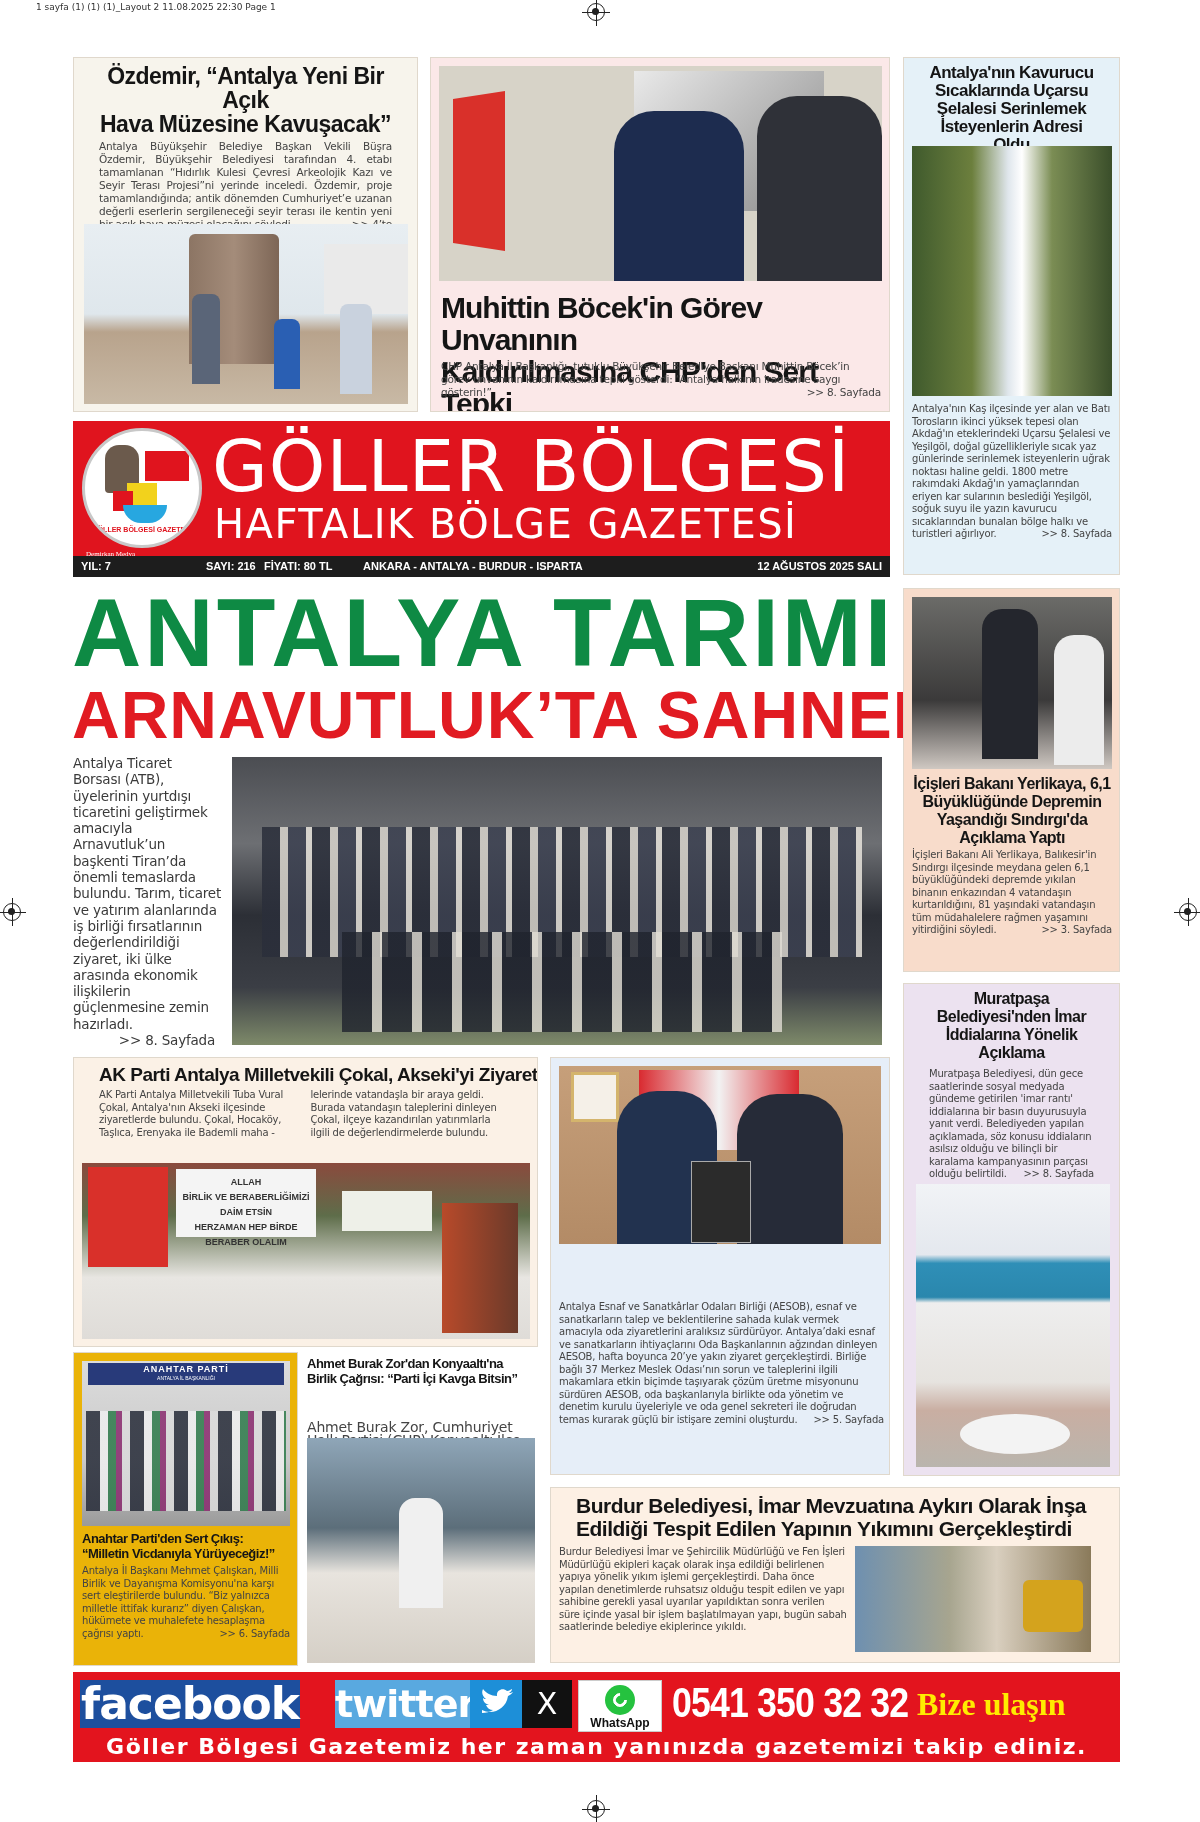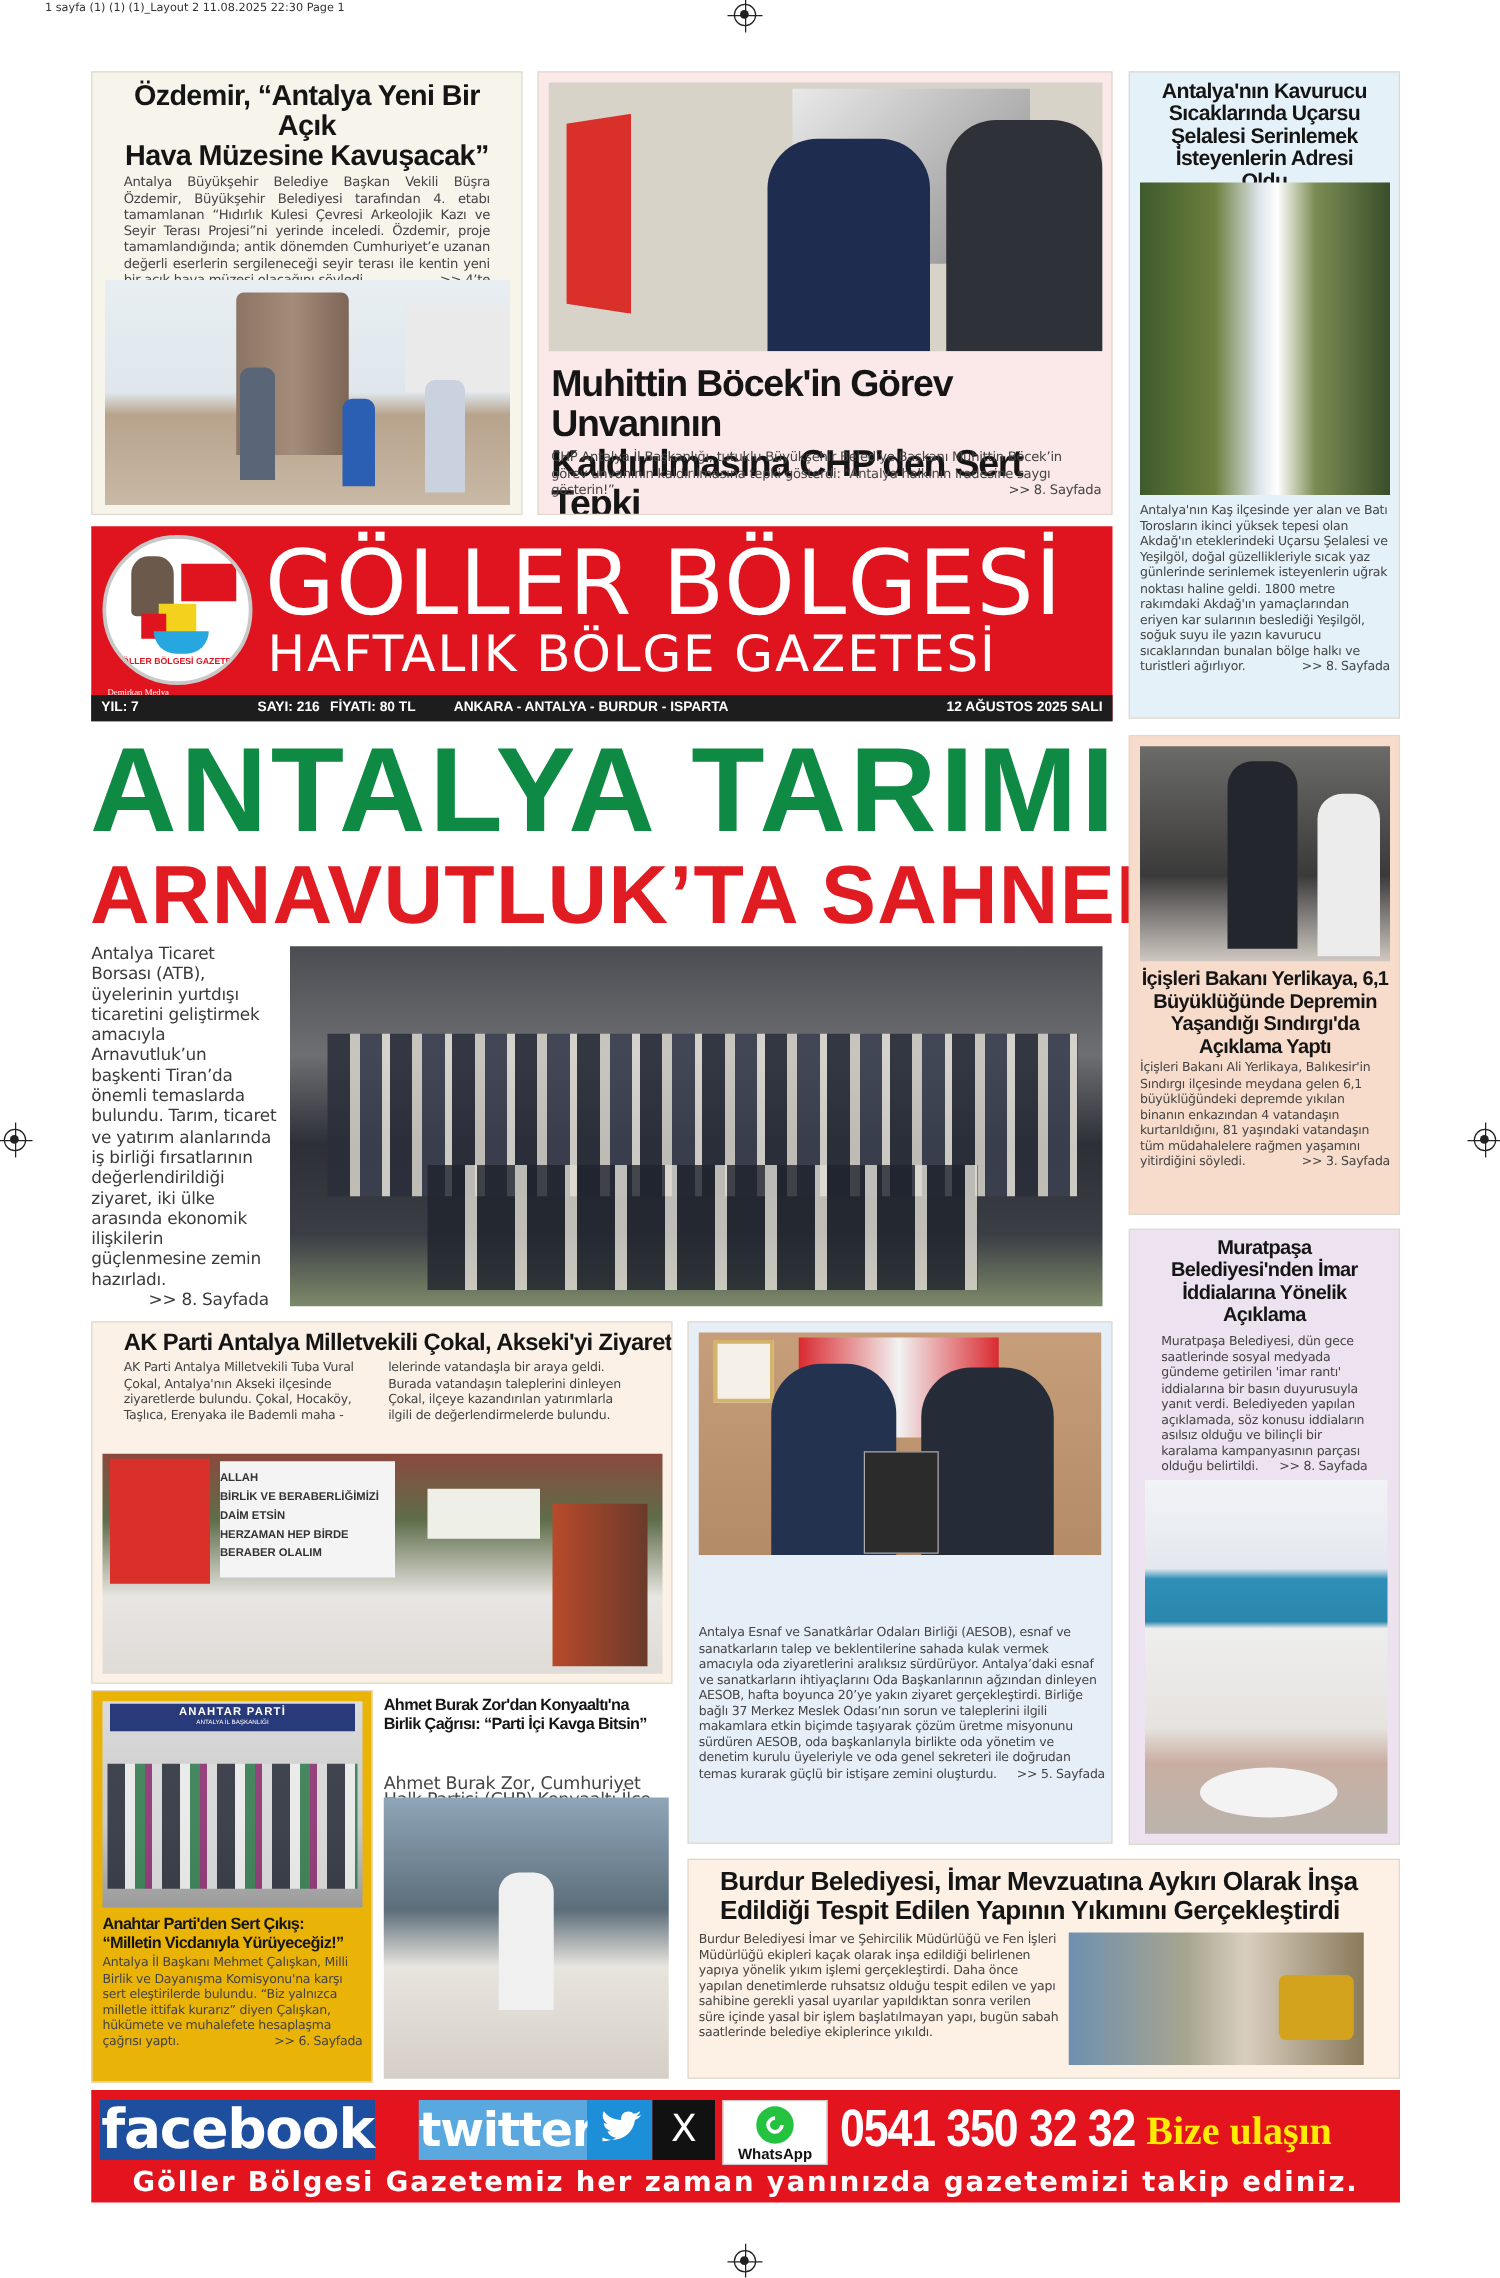--- a/index.html
+++ b/index.html
@@ -155,21 +155,21 @@
 </div>
 
 <div class="box" style="left:73px;top:1057px;width:465px;height:290px;background:#fbf1e6;">
   <div class="hl" style="font-size:19px;line-height:22px;white-space:nowrap;">AK Parti Antalya Milletvekili Çokal, Akseki'yi Ziyaret Etti</div>
   <div style="display:flex;gap:10px;margin-top:3px;">
     <div class="body-text" style="width:220px;font-size:10px;line-height:12.5px;">AK Parti Antalya Milletvekili Tuba Vural Çokal, Antalya'nın Akseki ilçesinde ziyaretlerde bulundu. Çokal, Hocaköy, Taşlıca, Erenyaka ile Bademli maha -</div>
     <div class="body-text" style="width:220px;font-size:10px;line-height:12.5px;">lelerinde vatandaşla bir araya geldi. Burada vatandaşın taleplerini dinleyen Çokal, ilçeye kazandırılan yatırımlarla ilgili de değerlendirmelerde bulundu.</div>
   </div>
   <div class="photo" style="left:8px;top:105px;width:448px;height:176px;background:linear-gradient(180deg,#8a4a3d 0%,#5e6d4a 30%,#e8e6e2 65%,#dfdcd8 100%);">
     <div class="abs" style="left:6px;top:4px;width:80px;height:100px;background:#d9302a;"></div>
-    <div class="abs" style="left:94px;top:6px;width:140px;height:93px;background:#f4f4f4;font-size:9px;font-weight:900;text-align:left;color:#333;line-height:15px;padding-top:6px;">
+    <div class="abs" style="left:94px;top:6px;width:140px;height:68px;background:#f4f4f4;font-size:9px;font-weight:900;text-align:center;color:#333;line-height:15px;padding-top:6px;">
       <div>ALLAH</div>
       <div>BİRLİK VE BERABERLİĞİMİZİ</div>
       <div>DAİM ETSİN</div>
       <div>HERZAMAN HEP BİRDE</div>
       <div>BERABER OLALIM</div>
     </div>
     <div class="abs" style="left:260px;top:28px;width:90px;height:40px;background:#eef0e8;"></div>
     <div class="abs" style="left:360px;top:40px;width:76px;height:130px;background:linear-gradient(90deg,#b84a2a,#6a3a2a);"></div>
   </div>
 </div>

